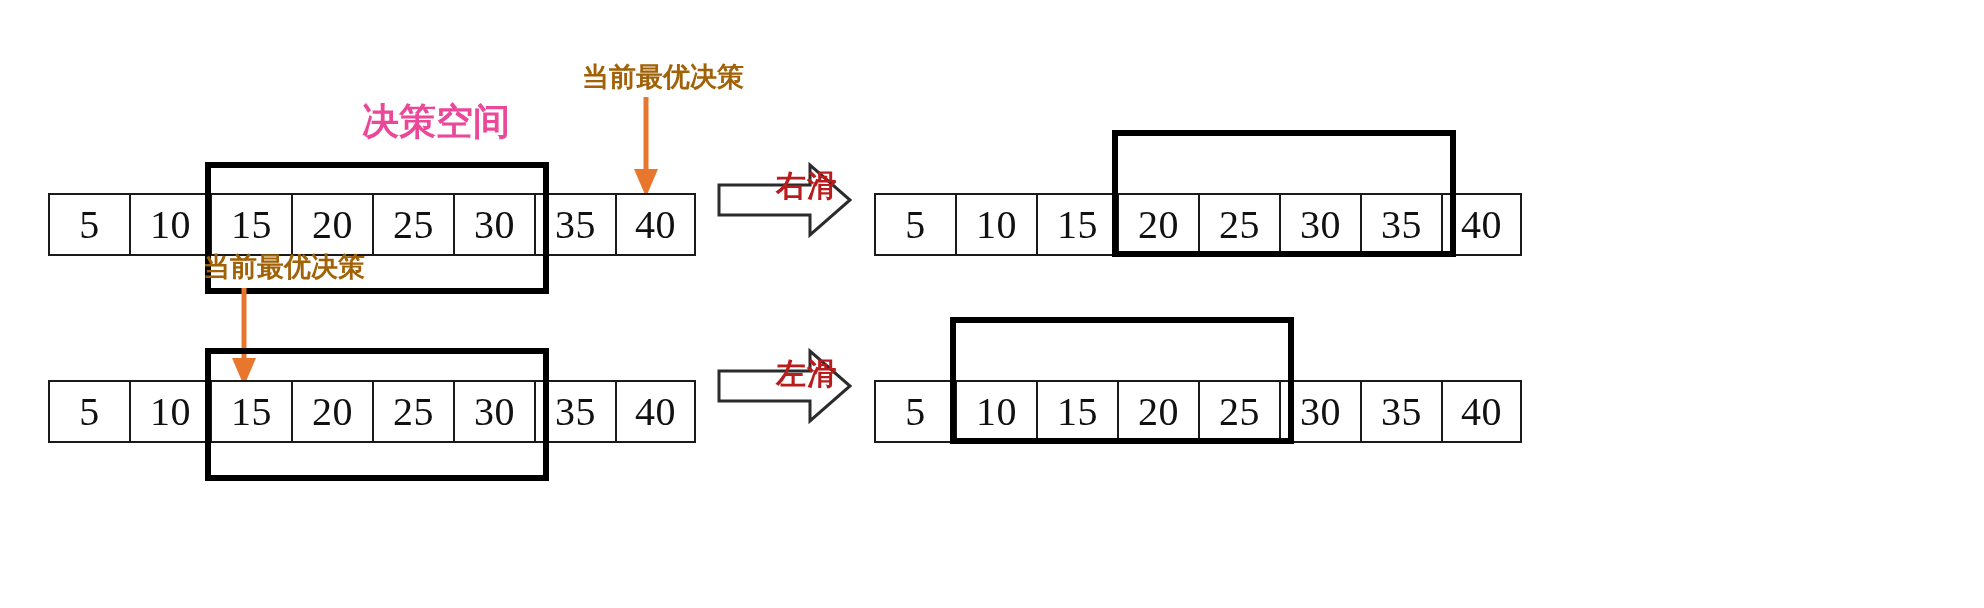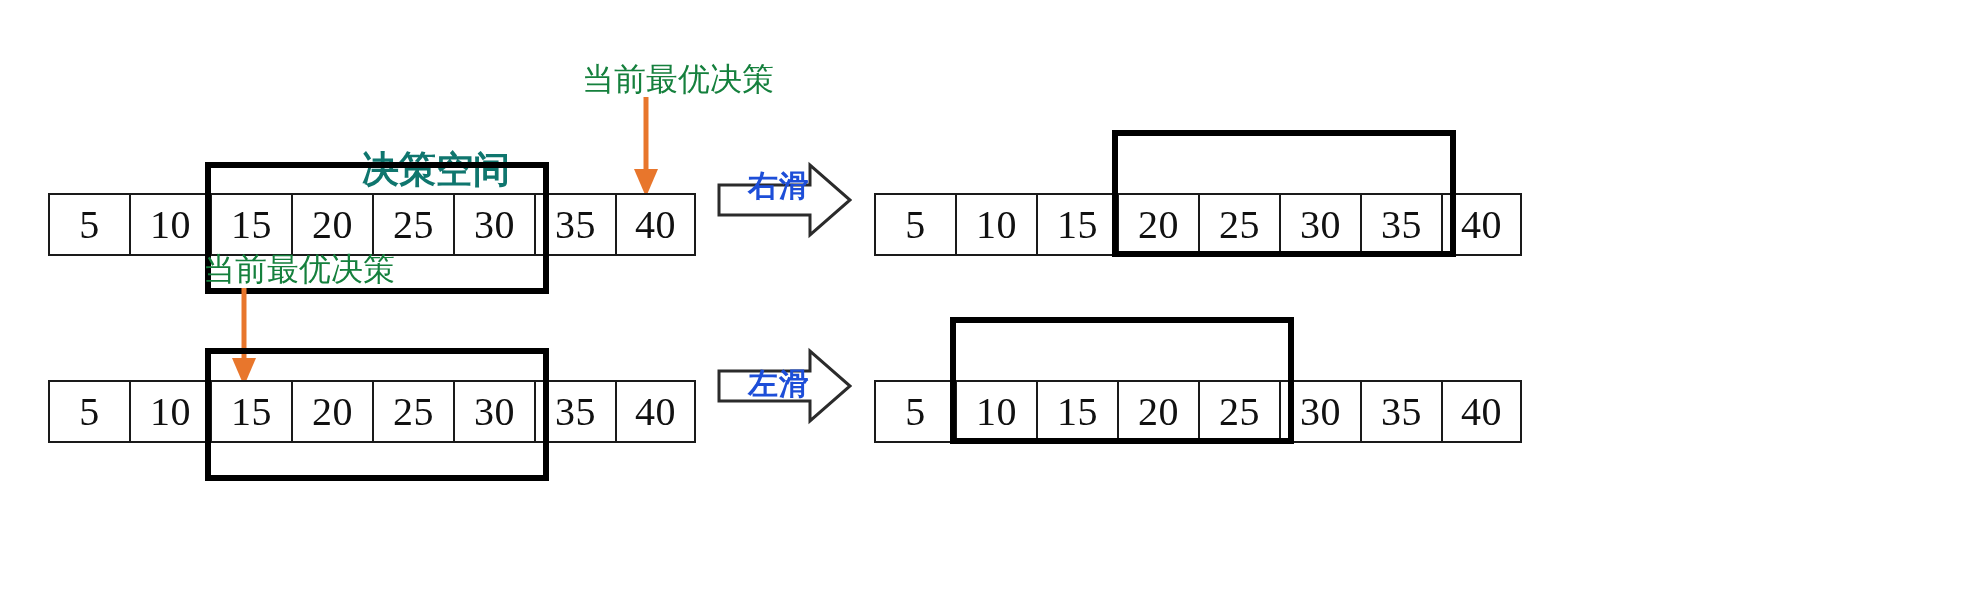--- a/index.html
+++ b/index.html
@@ -53,55 +53,55 @@
     background: transparent;
     pointer-events: none;
   }
 
   
   .caption-black {
     position: absolute;
     font-family: "DejaVu Sans", "Liberation Sans", sans-serif;
     font-weight: 700;
     font-size: 37px;
-    color: #0f766e;
+    color: #ec4899;
     white-space: nowrap;
     line-height: 1;
-    margin-top: 48px;
   }
 
   
   .caption-orange {
     position: absolute;
     font-family: "DejaVu Sans", "Liberation Sans", sans-serif;
-    font-weight: 400;
-    font-size: 32px;
-    color: #15803d;
+    font-weight: 700;
+    font-size: 27px;
+    color: #a16207;
     white-space: nowrap;
     line-height: 1;
   }
   .orange-arrow {
     position: absolute;
     pointer-events: none;
   }
 
   
   .block-arrow {
     position: absolute;
     pointer-events: none;
   }
   .block-arrow-label {
     position: absolute;
     font-family: "DejaVu Sans", "Liberation Sans", sans-serif;
     font-weight: 700;
     font-size: 30px;
-    color: #1d4ed8;
+    color: #b91c1c;
     white-space: nowrap;
     line-height: 1;
     letter-spacing: 1px;
+    margin-left: 28px;
   }
 </style>
 </head>
 <body>
 
 <div id="canvas">
 
   <div class="caption-black" style="left:362px; top:103px;">决策空间</div>
 
   <div class="caption-orange" style="left:582px; top:63px;">当前最优决策</div>
@@ -158,21 +158,21 @@
     <div class="cell" style="width:81px;height:63px;">30</div>
     <div class="cell" style="width:81px;height:63px;">35</div>
     <div class="cell" style="width:81px;height:63px;">40</div>
   </div>
 
   <div class="window-box" style="left:205px; top:348px; width:344px; height:133px;"></div>
 
   <svg class="block-arrow" style="left:717px; top:347px;" width="135" height="78" viewBox="0 0 135 78">
     <polygon points="2,24 93,24 93,4 133,39 93,74 93,54 2,54" fill="#ffffff" stroke="#2b2b2b" stroke-width="3" stroke-linejoin="miter"></polygon>
   </svg>
-  <div class="block-arrow-label" style="left:748px; top:369px;">左滑</div>
+  <div class="block-arrow-label" style="left:748px; top:359px;">左滑</div>
 
   <div class="array" style="left:874px; top:380px;">
     <div class="cell" style="width:81px;height:63px;">5</div>
     <div class="cell" style="width:81px;height:63px;">10</div>
     <div class="cell" style="width:81px;height:63px;">15</div>
     <div class="cell" style="width:81px;height:63px;">20</div>
     <div class="cell" style="width:81px;height:63px;">25</div>
     <div class="cell" style="width:81px;height:63px;">30</div>
     <div class="cell" style="width:81px;height:63px;">35</div>
     <div class="cell" style="width:81px;height:63px;">40</div>

